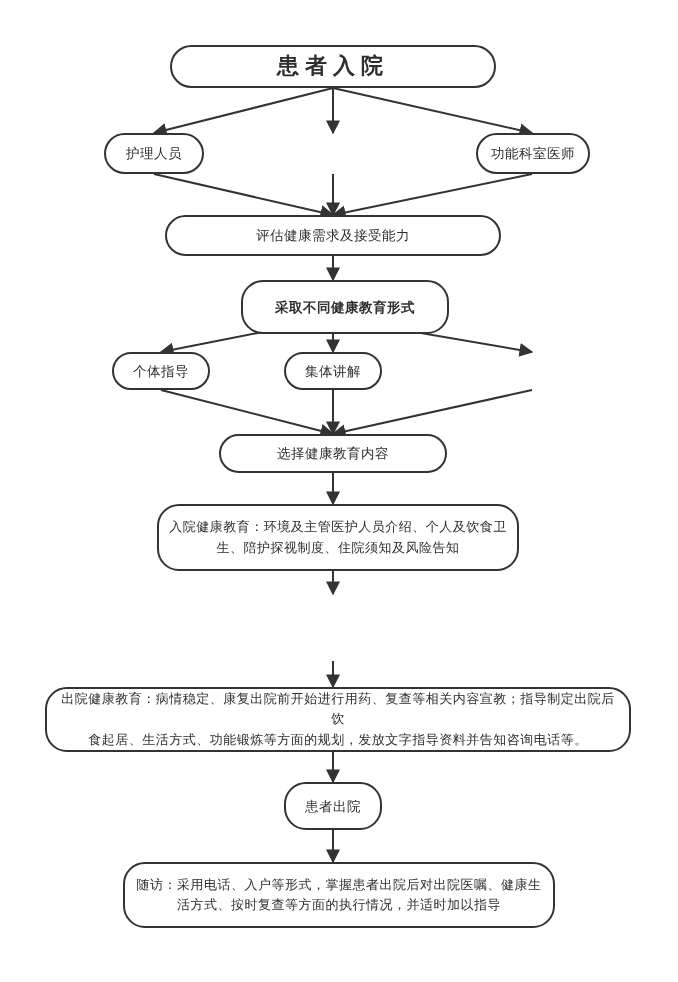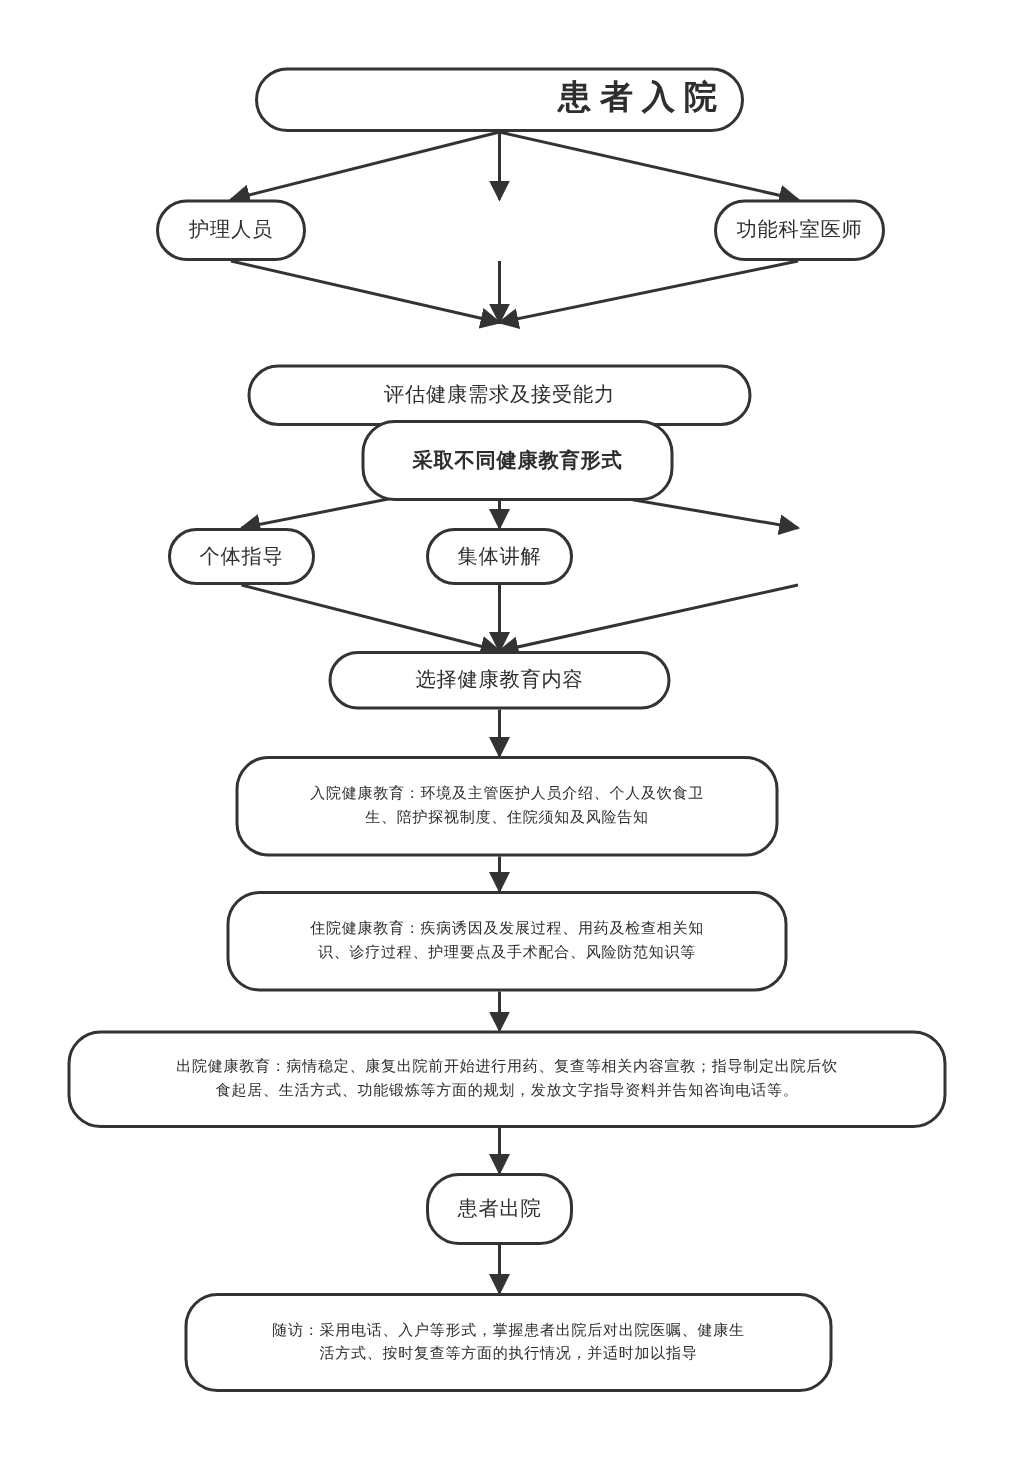--- a/index.html
+++ b/index.html
@@ -45,31 +45,30 @@
     display: block;
     width: 100%;
     padding: 0 10px;
     box-sizing: border-box;
     line-height: 1.55;
     white-space: pre-line;
     letter-spacing: 0.5px;
   }
   .n-title {
     border-radius: 26px;
-    text-align: right;
   }
   .n-title .node-label {
     font-size: 22px;
     font-weight: bold;
     letter-spacing: 6px;
     line-height: 1.2;
   }
   .n-role .node-label { font-size: 13.5px; }
   .n-step .node-label { font-size: 13.5px; }
-  .n-para .node-label { font-size: 10px; }
+  .n-para .node-label { font-size: 13px; }
   .n-end .node-label { font-size: 13.5px; }
 </style>
 </head>
 <body>
 
 <div id="chart-root">
 
   <svg id="edge-layer" viewBox="0 0 678 982" width="678" height="982" xmlns="http://www.w3.org/2000/svg">
     <defs>
       <marker id="arrow" viewBox="0 0 10 10" refX="9" refY="5" markerWidth="7" markerHeight="7" orient="auto-start-reverse">
@@ -110,21 +109,21 @@
 
   <div class="node n-role" style="left:104px; top:133px; width:100px; height:41px;">
     <span class="node-label">护理人员</span>
   </div>
 
 
   <div class="node n-role" style="left:476px; top:133px; width:114px; height:41px;">
     <span class="node-label">功能科室医师</span>
   </div>
 
-  <div class="node n-step" style="left:165px; top:215px; width:336px; height:41px;margin-top:28px;">
+  <div class="node n-step" style="left:165px; top:215px; width:336px; height:41px;">
     <span class="node-label">评估健康需求及接受能力</span>
   </div>
 
   <div class="node n-step" style="left:241px; top:280px; width:208px; height:54px;font-weight:bold;">
     <span class="node-label">采取不同健康教育形式</span>
   </div>
 
   <div class="node n-role" style="left:112px; top:352px; width:98px; height:38px;">
     <span class="node-label">个体指导</span>
   </div>
@@ -136,24 +135,20 @@
 
   <div class="node n-step" style="left:219px; top:434px; width:228px; height:39px;">
     <span class="node-label">选择健康教育内容</span>
   </div>
 
   <div class="node n-para" style="left:157px; top:504px; width:362px; height:67px;">
     <span class="node-label">入院健康教育：环境及主管医护人员介绍、个人及饮食卫
 生、陪护探视制度、住院须知及风险告知</span>
   </div>
 
-  <div class="node n-para" style="left:151px; top:594px; width:374px; height:67px;">
-    <span class="node-label">住院健康教育：疾病诱因及发展过程、用药及检查相关知
-识、诊疗过程、护理要点及手术配合、风险防范知识等</span>
-  </div>
 
   <div class="node n-para" style="left:45px; top:687px; width:586px; height:65px;">
     <span class="node-label">出院健康教育：病情稳定、康复出院前开始进行用药、复查等相关内容宣教；指导制定出院后饮
 食起居、生活方式、功能锻炼等方面的规划，发放文字指导资料并告知咨询电话等。</span>
   </div>
 
   <div class="node n-end" style="left:284px; top:782px; width:98px; height:48px;">
     <span class="node-label">患者出院</span>
   </div>
 

